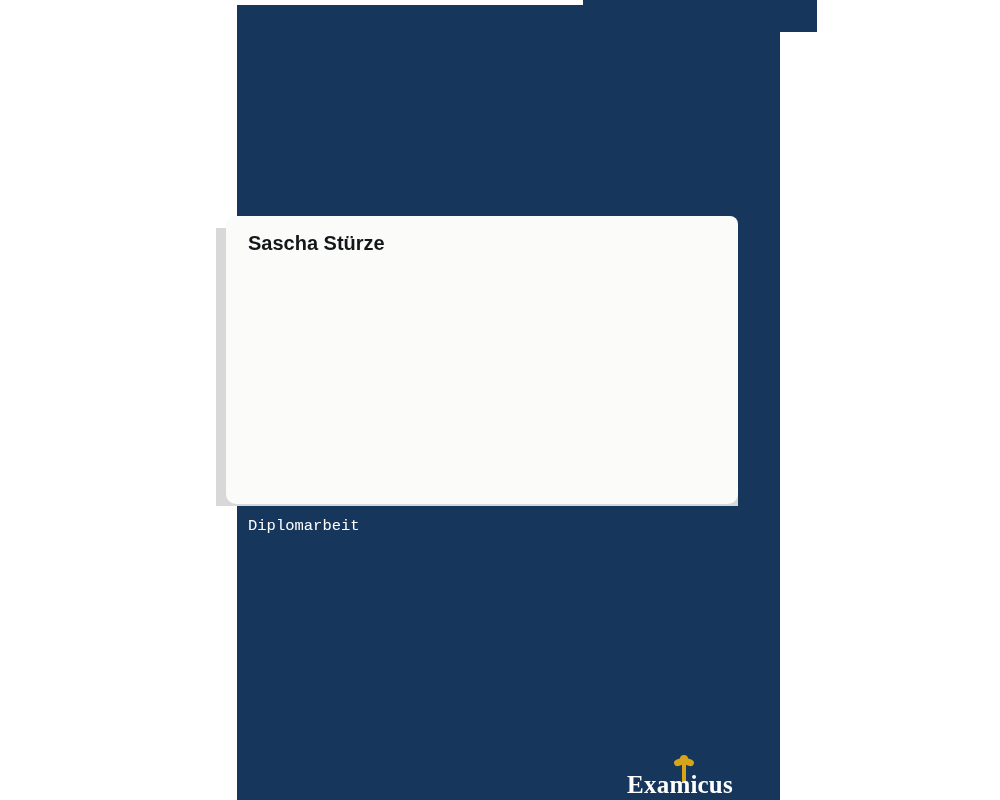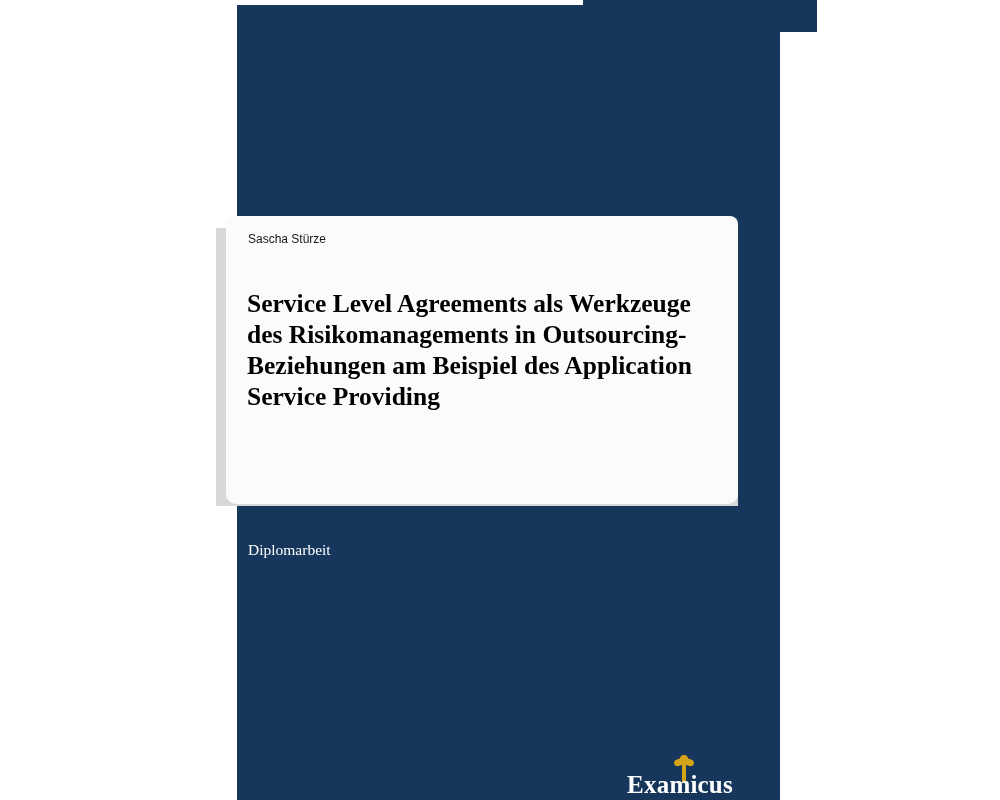--- a/index.html
+++ b/index.html
@@ -67,22 +67,22 @@
     width: 512px;
     height: 288px;
     background: #fbfbfa;
     border-radius: 8px 8px 10px 10px;
   }
 
   .author {
     position: absolute;
     left: 22px;
     top: 16px;
-    font-size: 12px;
-    font-weight: normal;
+    font-size: 20px;
+    font-weight: bold;
     color: #14171a;
     font-family: "Liberation Sans", sans-serif;
   }
 
   .title {
     position: absolute;
     left: 21px;
     top: 72px;
     width: 478px;
     font-family: "Liberation Serif", serif;
@@ -91,22 +91,21 @@
     color: #000000;
     font-weight: bold;
   }
 
   .doc-type {
     position: absolute;
     left: 248px;
     top: 517px;
     color: #ffffff;
     font-size: 15.5px;
-    font-family: Liberation Serif, serif;
-    margin-top: 24px;
+    font-family: Liberation Mono, monospace;
   }
 
   
   .logo {
     position: absolute;
     left: 600px;
     top: 755px;
     width: 160px;
     height: 45px;
     text-decoration: underline;
@@ -176,21 +175,20 @@
   <div class="category-strip">
     <span class="category-label">Informatik</span>
   </div>
 
   <div class="cover"></div>
 
   <div class="card-shadow"></div>
 
   <div class="title-card">
     <div class="author">Sascha Stürze</div>
-    <div class="title">Service Level Agreements als Werkzeuge des Risikomanagements in Outsourcing-Beziehungen am Beispiel des Application Service Providing</div>
   </div>
 
   <div class="doc-type">Diplomarbeit</div>
 
   <div class="logo">
     <div class="logo-mark">
       <div class="stem"></div>
       <div class="wing-l"></div>
       <div class="wing-r"></div>
       <div class="head"></div>

